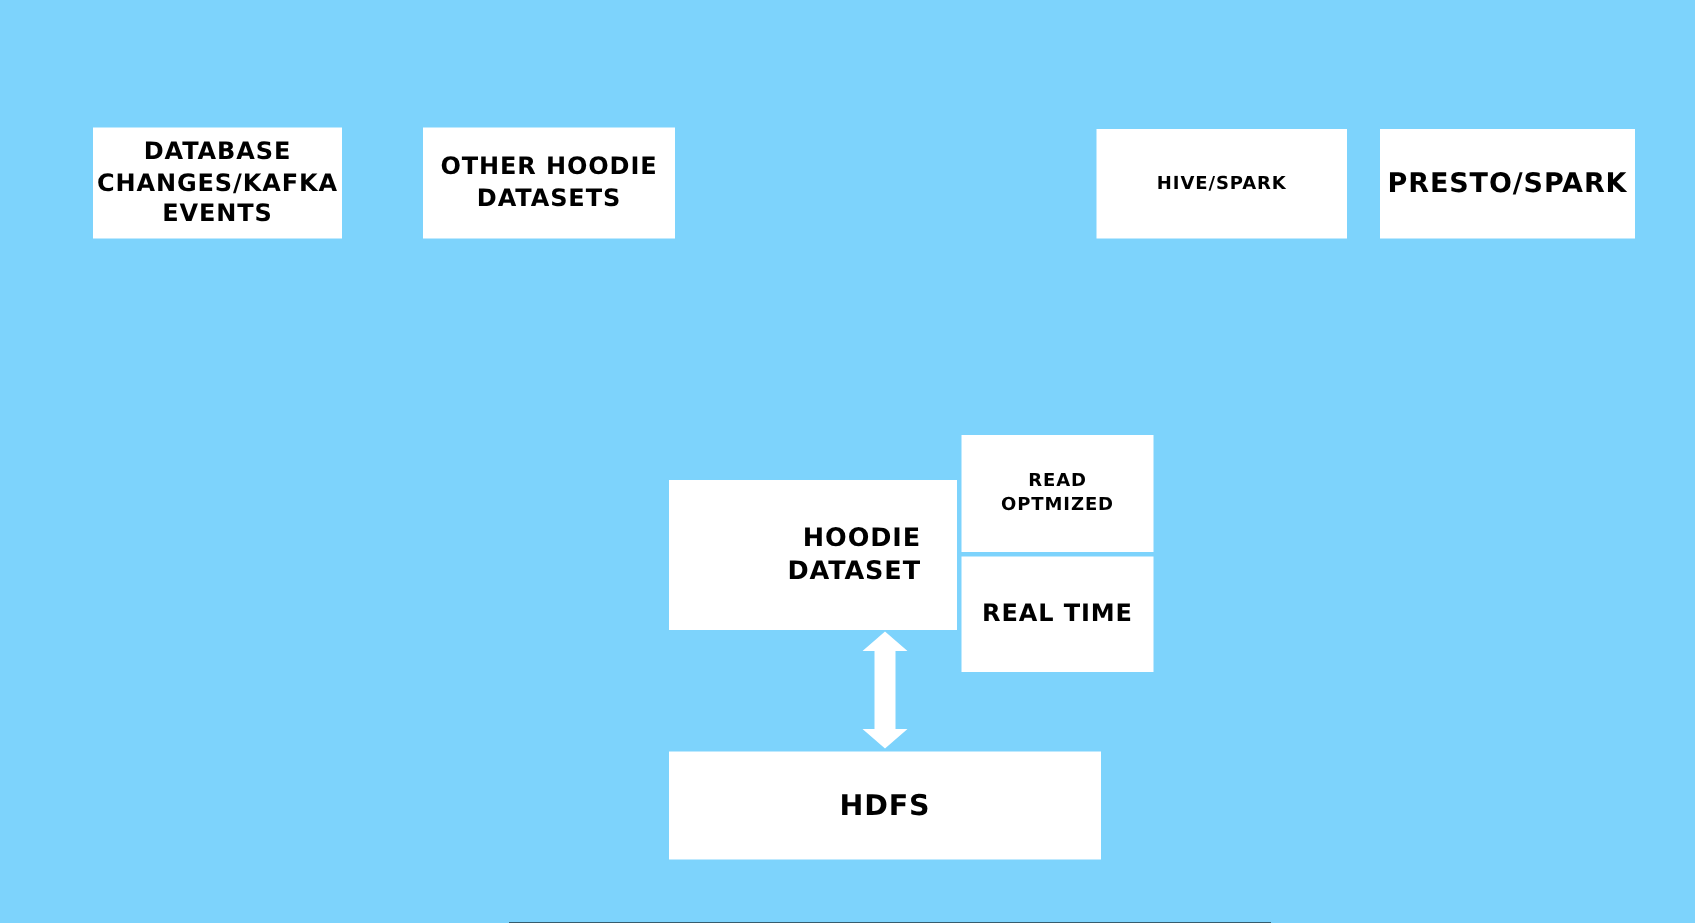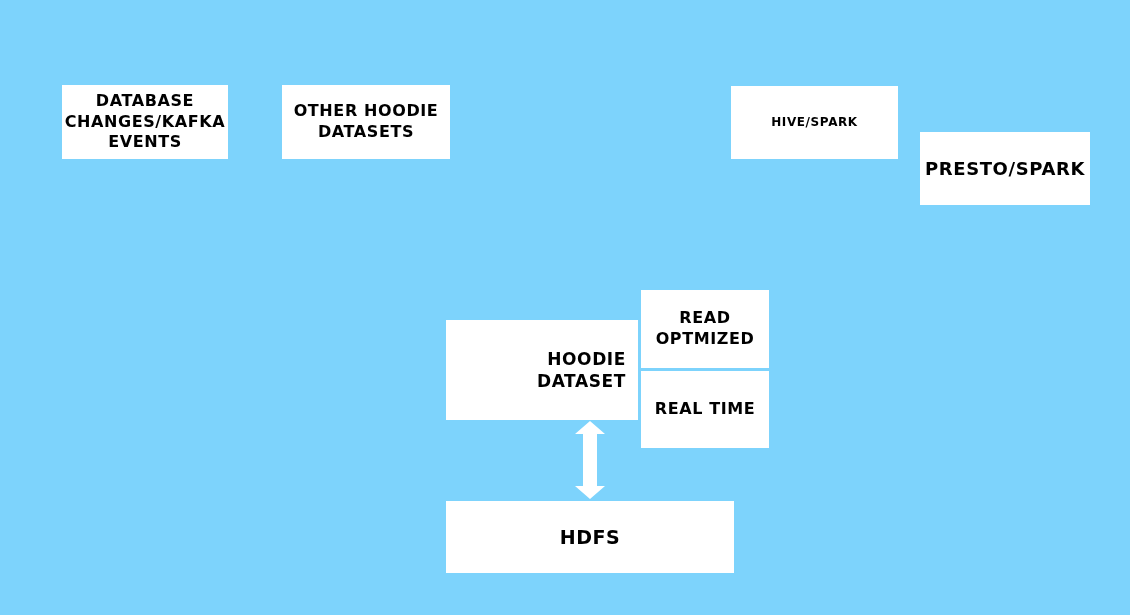--- a/index.html
+++ b/index.html
@@ -27,21 +27,21 @@
     box-sizing: border-box;
   }
   .box span {
     white-space: pre-line;
     letter-spacing: 0.6px;
     line-height: 1.3;
   }
   .align-right {
     justify-content: flex-end;
     text-align: right;
-    padding-right: 12px;
+    padding-right: 24px;
   }
   .arrow-svg {
     position: absolute;
     left: 570px;
     top: 418px;
     width: 40px;
     height: 84px;
   }
   .arrow-svg polygon {
     fill: #ffffff;
@@ -60,30 +60,30 @@
 
   <div class="box" style="left:282px; top:85px; width:168px; height:74px; font-size:16px;">
     <span>OTHER HOODIE
 DATASETS</span>
   </div>
 
   <div class="box" style="left:731px; top:86px; width:167px; height:73px; font-size:12px;">
     <span>HIVE/SPARK</span>
   </div>
 
-  <div class="box" style="left:920px; top:86px; width:170px; height:73px; font-size:18px;margin-top:46px;">
+  <div class="box" style="left:920px; top:86px; width:170px; height:73px; font-size:18px;">
     <span>PRESTO/SPARK</span>
   </div>
 
   <div class="box align-right" style="left:446px; top:320px; width:192px; height:100px; font-size:17px;">
     <span>HOODIE
 DATASET</span>
   </div>
 
-  <div class="box" style="left:641px; top:290px; width:128px; height:78px; font-size:16px;">
+  <div class="box" style="left:641px; top:290px; width:128px; height:78px; font-size:12px;">
     <span>READ
 OPTMIZED</span>
   </div>
 
   <div class="box" style="left:641px; top:371px; width:128px; height:77px; font-size:16px;text-align:right;">
     <span>REAL TIME</span>
   </div>
 
   <svg class="arrow-svg" viewBox="0 0 40 84" aria-hidden="true">
     <polygon points="20,3 5,16 13,16 13,68 5,68 20,81 35,68 27,68 27,16 35,16"></polygon>

